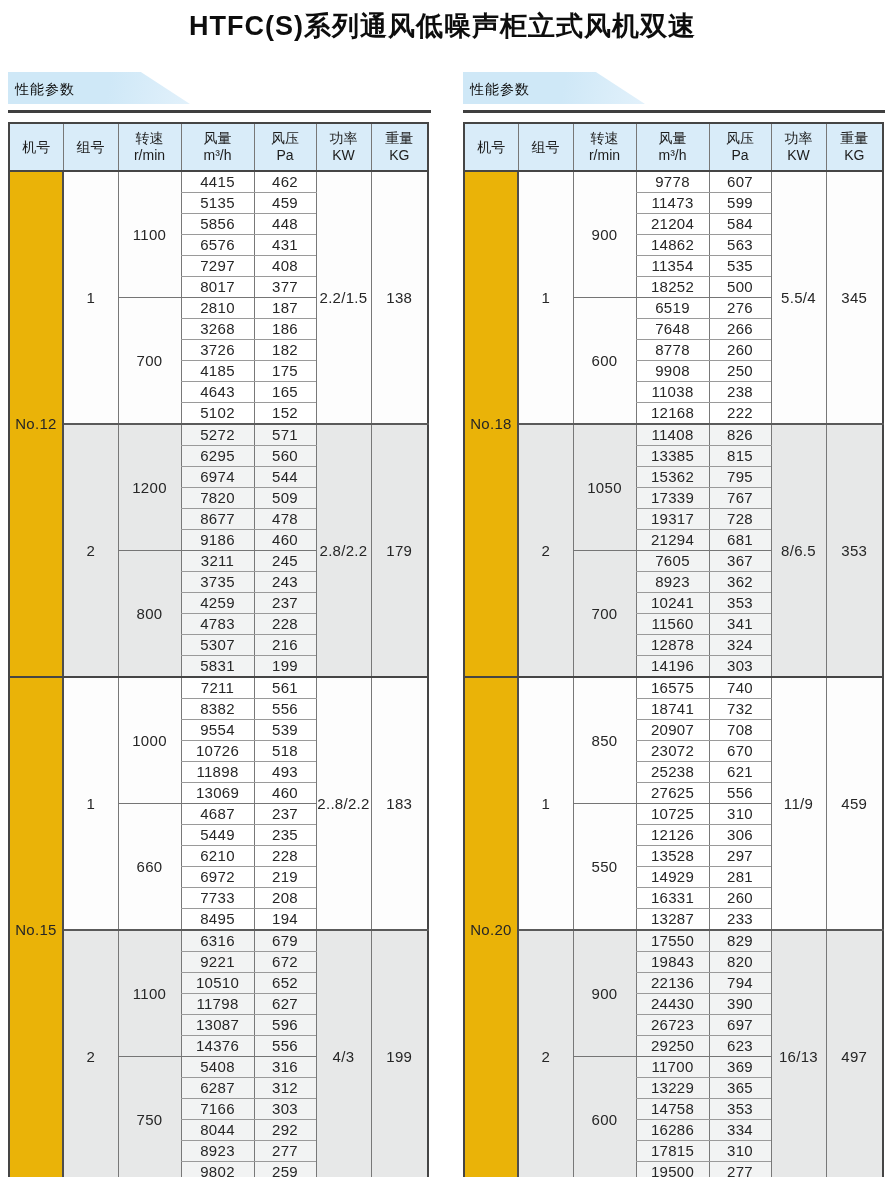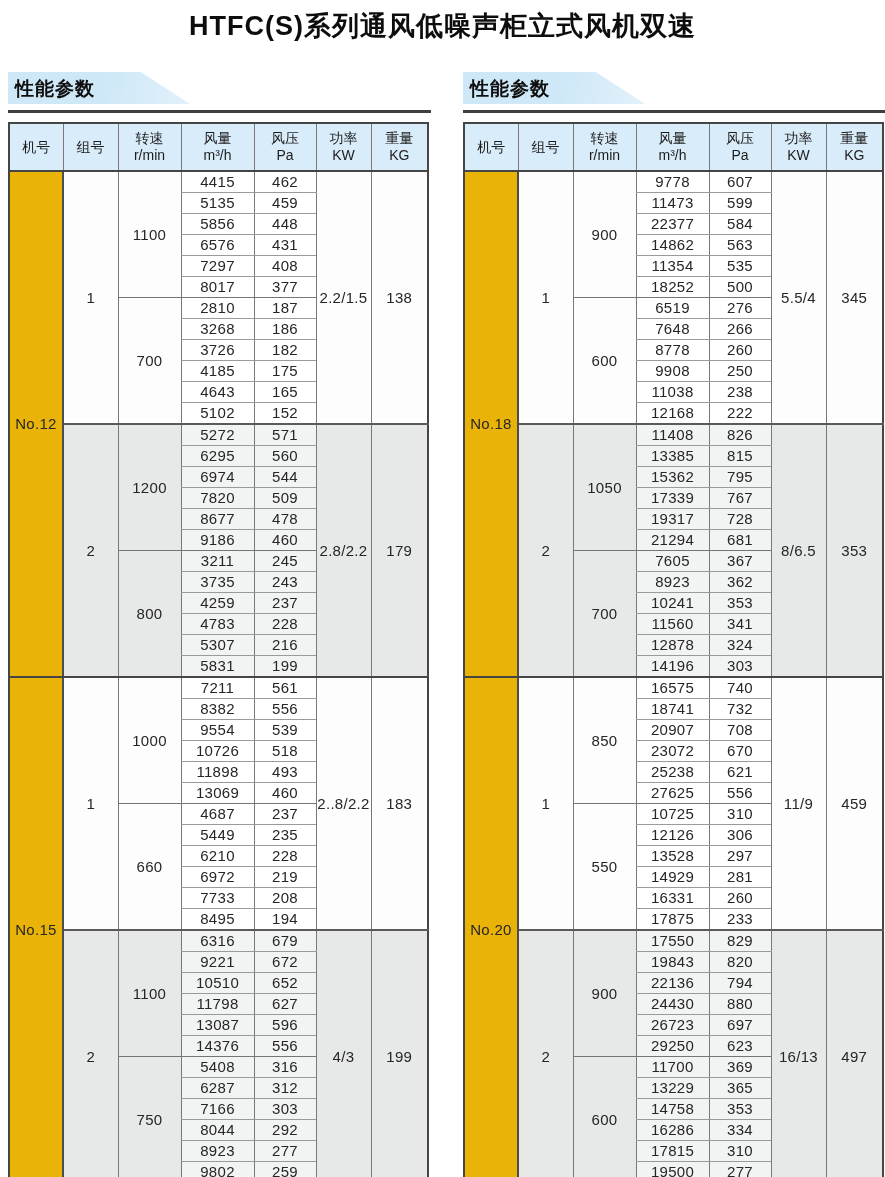--- a/index.html
+++ b/index.html
@@ -18,21 +18,21 @@
   }
   .panel{width:423px;flex:0 0 auto;}
   .banner{position:relative;height:32px;}
   .banner-bg{
     position:absolute;left:0;top:0;width:182px;height:32px;
     background:linear-gradient(100deg,#cfe8f7 55%,#e2f1fb 100%);
     clip-path:polygon(0 0,73% 0,100% 100%,0 100%);
   }
   .banner-text{
     position:relative;z-index:1;
-    font-size:19px;font-weight:bold;color:#0e0e0e;
+    font-size:14px;font-weight:normal;color:#0e0e0e;
     padding:4px 0 0 7px;letter-spacing:1px;line-height:26px;
   }
   .rule{height:3px;background:#3f3f3f;margin-top:6px;}
   table.perf{
     border-collapse:collapse;table-layout:fixed;width:421px;
     margin-top:9px;border:2px solid #454545;
   }
   table.perf th,table.perf td{
     padding:0;margin:0;text-align:center;vertical-align:middle;
     border-left:1px solid #787878;
@@ -384,21 +384,21 @@
             <td class="g0 cell-flow bb-thin">9778</td>
             <td class="g0 cell-pressure bb-thin">607</td>
             <td class="g0 bb-group" rowspan="12">5.5/4</td>
             <td class="g0 bb-group" rowspan="12">345</td>
           </tr>
           <tr>
             <td class="g0 cell-flow bb-thin">11473</td>
             <td class="g0 cell-pressure bb-thin">599</td>
           </tr>
           <tr>
-            <td class="g0 cell-flow bb-thin">22377</td>
+            <td class="g0 cell-flow bb-thin">21204</td>
             <td class="g0 cell-pressure bb-thin">584</td>
           </tr>
           <tr>
             <td class="g0 cell-flow bb-thin">14862</td>
             <td class="g0 cell-pressure bb-thin">563</td>
           </tr>
           <tr>
             <td class="g0 cell-flow bb-thin">11354</td>
             <td class="g0 cell-pressure bb-thin">535</td>
           </tr>
@@ -528,42 +528,42 @@
           </tr>
           <tr>
             <td class="g0 cell-flow bb-thin">14929</td>
             <td class="g0 cell-pressure bb-thin">281</td>
           </tr>
           <tr>
             <td class="g0 cell-flow bb-thin">16331</td>
             <td class="g0 cell-pressure bb-thin">260</td>
           </tr>
           <tr>
-            <td class="g0 cell-flow bb-group">17875</td>
+            <td class="g0 cell-flow bb-group">13287</td>
             <td class="g0 cell-pressure bb-group">233</td>
           </tr>
           <tr>
             <td class="g1 bb-machine" rowspan="12">2</td>
             <td class="g1 bb-block" rowspan="6">900</td>
             <td class="g1 cell-flow bb-thin">17550</td>
             <td class="g1 cell-pressure bb-thin">829</td>
             <td class="g1 bb-machine" rowspan="12">16/13</td>
             <td class="g1 bb-machine" rowspan="12">497</td>
           </tr>
           <tr>
             <td class="g1 cell-flow bb-thin">19843</td>
             <td class="g1 cell-pressure bb-thin">820</td>
           </tr>
           <tr>
             <td class="g1 cell-flow bb-thin">22136</td>
             <td class="g1 cell-pressure bb-thin">794</td>
           </tr>
           <tr>
             <td class="g1 cell-flow bb-thin">24430</td>
-            <td class="g1 cell-pressure bb-thin">880</td>
+            <td class="g1 cell-pressure bb-thin">390</td>
           </tr>
           <tr>
             <td class="g1 cell-flow bb-thin">26723</td>
             <td class="g1 cell-pressure bb-thin">697</td>
           </tr>
           <tr>
             <td class="g1 cell-flow bb-block">29250</td>
             <td class="g1 cell-pressure bb-block">623</td>
           </tr>
           <tr>

